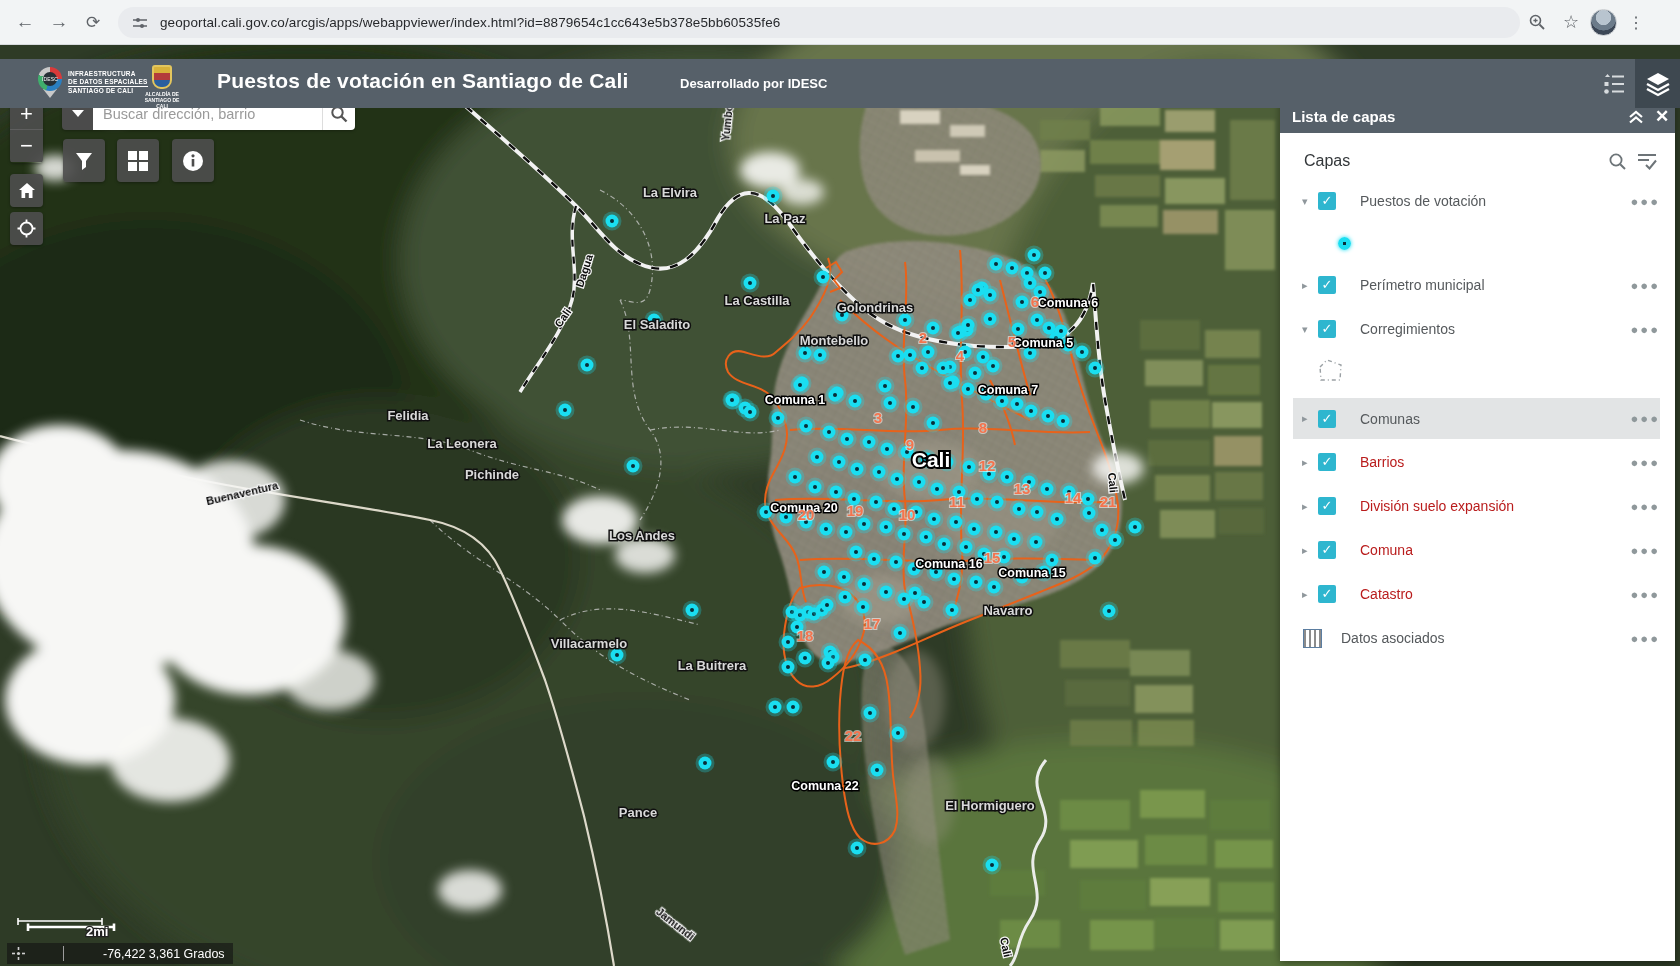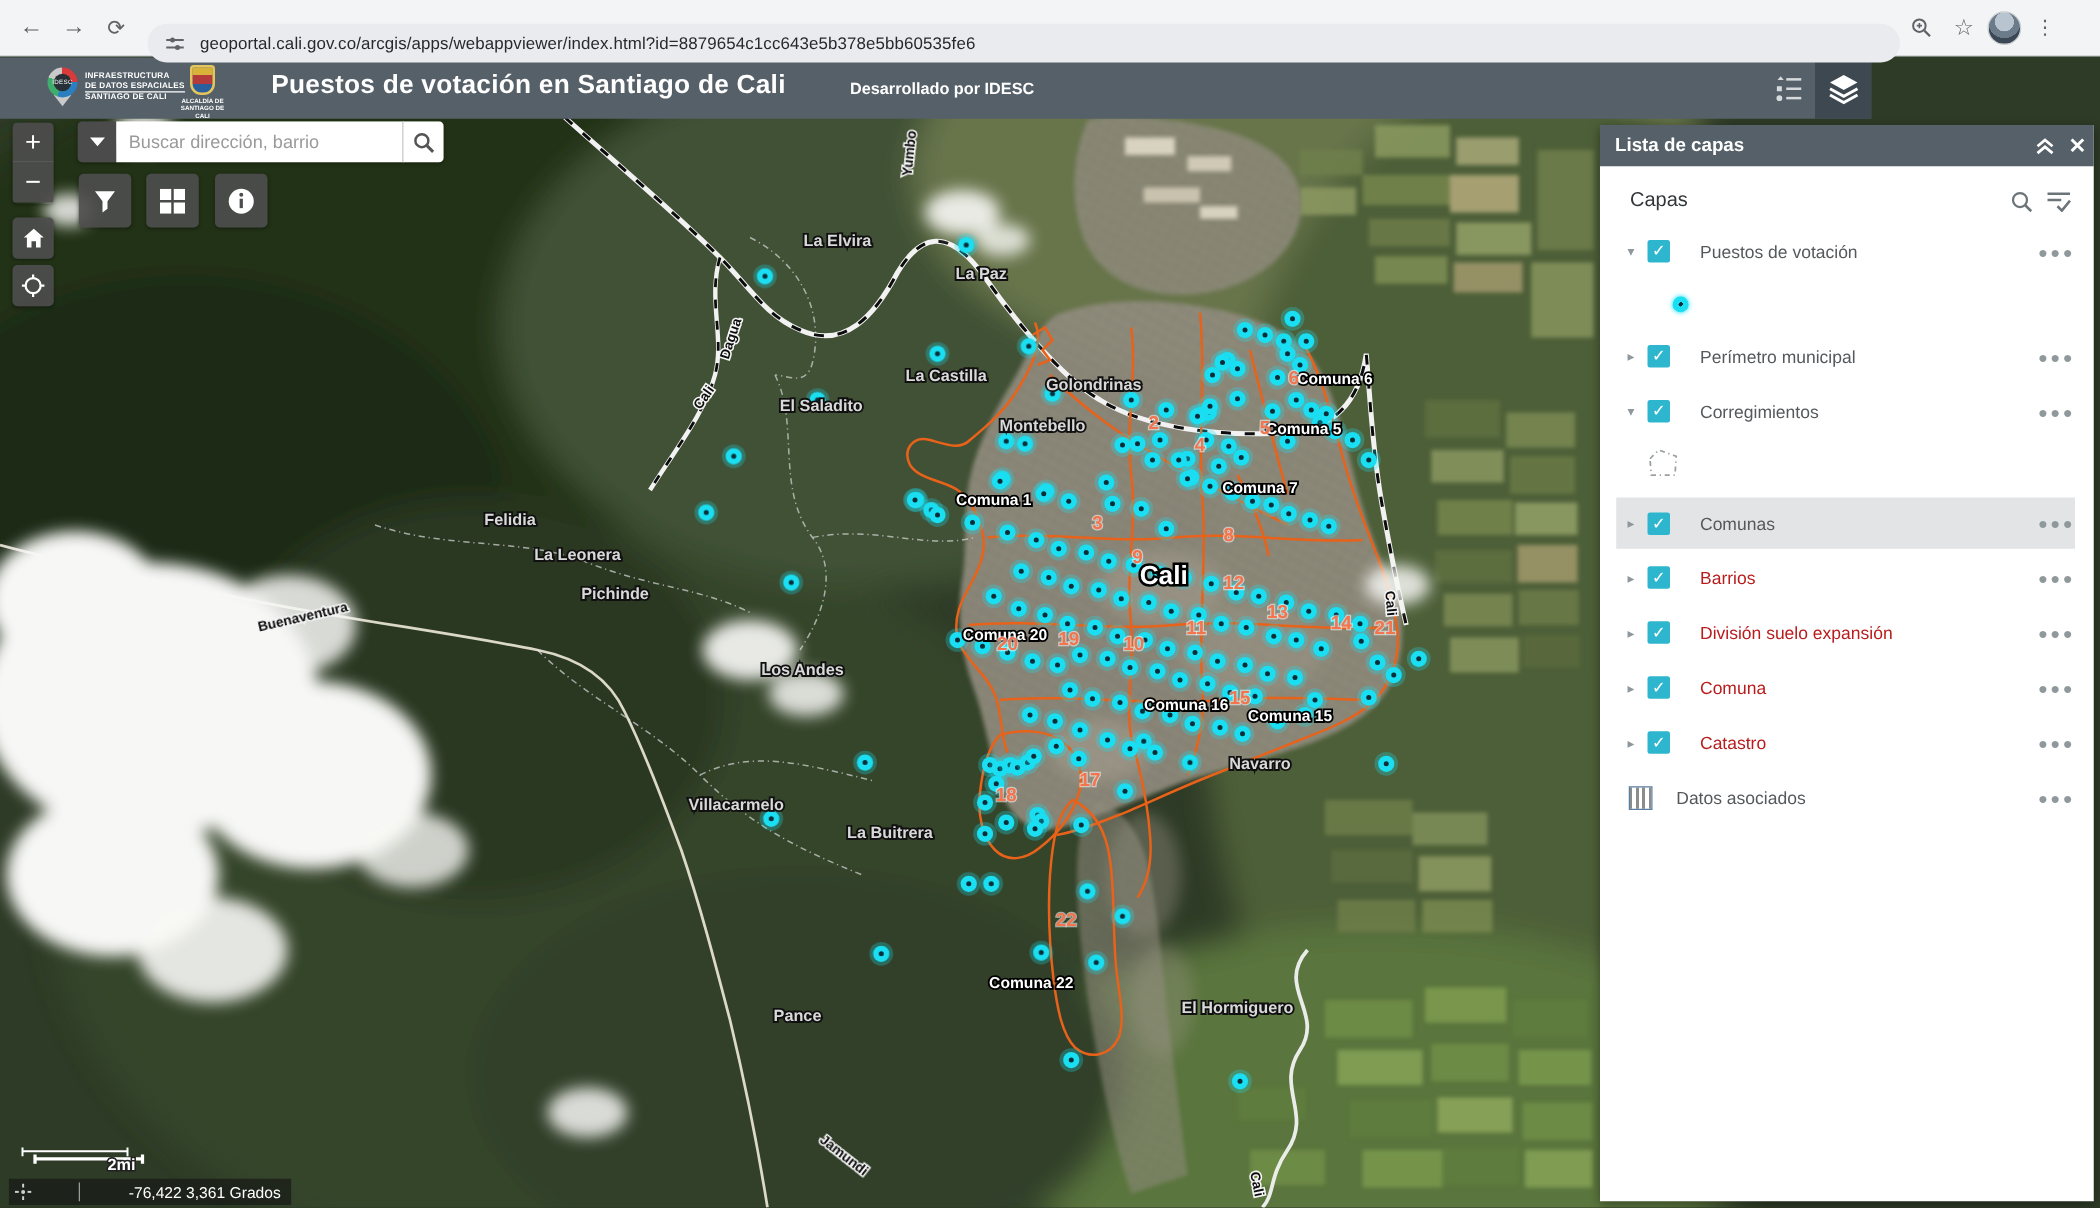--- a/index.html
+++ b/index.html
@@ -2,28 +2,28 @@
 <html><head>
 <meta charset="utf-8">
 <style>
   * { margin:0; padding:0; box-sizing:border-box; }
   html,body { width:1680px; height:966px; overflow:hidden; font-family:"Liberation Sans",sans-serif; background:#2e3b26; }
   .abs { position:absolute; }
 
   
   #browser-bar { position:absolute; top:0; left:0; width:1680px; height:45px; background:#f2f4f5; border-bottom:1px solid #d7dadd; z-index:50; }
   .nav-ico { position:absolute; top:7px; width:30px; height:30px; border-radius:50%; display:flex; align-items:center; justify-content:center; color:#5f6368; font-size:19px; cursor:pointer; }
-  #omnibox { position:absolute; left:118px; top:7px; width:1402px; height:31px; background:#e9ebee; border-radius:16px; display:flex; align-items:center; padding:0 14px;margin-top:12px; }
+  #omnibox { position:absolute; left:118px; top:7px; width:1402px; height:31px; background:#e9ebee; border-radius:16px; display:flex; align-items:center; padding:0 14px; }
   #omnibox .url { font-size:13.5px; color:#27292c; margin-left:12px; letter-spacing:.1px; }
   .tune-ico { width:16px; height:16px; }
   .chrome-right { position:absolute; top:7px; height:30px; display:flex; align-items:center; gap:4px; }
   #avatar { width:27px; height:27px; border-radius:50%; background:radial-gradient(circle at 50% 30%, #b8c4cf 0 35%, #6c7b8a 36% 60%, #3c4756 61%); border:1px solid #c9ccd0; }
 
   
-  #app-header { position:absolute; top:46px; left:0; width:1497px; height:49px; background:#566069; z-index:40; color:#fff; }
+  #app-header { position:absolute; top:59px; left:0; width:1680px; height:49px; background:#566069; z-index:40; color:#fff; }
   #idesc-logo { position:absolute; left:38px; top:8px; display:flex; align-items:center; gap:6px; }
   .pin { width:24px; height:30px; position:relative; }
   .pin .ball { width:24px; height:24px; border-radius:50%; background:conic-gradient(#d93a3a 0 90deg,#2a7fc1 90deg 200deg,#3fae6c 200deg 290deg,#c9c9c9 290deg); position:relative; }
   .pin .ball::after { content:"IDESC"; position:absolute; inset:5px; background:#273036; border-radius:50%; color:#fff; font-size:5px; display:flex; align-items:center; justify-content:center; letter-spacing:.2px; }
   .pin .tip { width:0; height:0; border-left:7px solid transparent; border-right:7px solid transparent; border-top:9px solid #c9c9c9; margin:-2px auto 0; }
   .idesc-lines { font-size:6.5px; line-height:8px; font-weight:bold; letter-spacing:.2px; }
   .idesc-lines .u { border-bottom:1px solid #fff; display:inline-block; }
   #alcaldia-logo { position:absolute; left:140px; top:6px; width:44px; text-align:center; }
   .shield { width:20px; height:24px; margin:0 auto; background:linear-gradient(#d9b23a 0 30%, #b33b3b 30% 65%, #2a5f9e 65%); border:2px solid #e3c65e; border-radius:3px 3px 9px 9px; }
   .shield-cap { font-size:5px; line-height:6px; margin-top:2px; font-weight:bold; }

